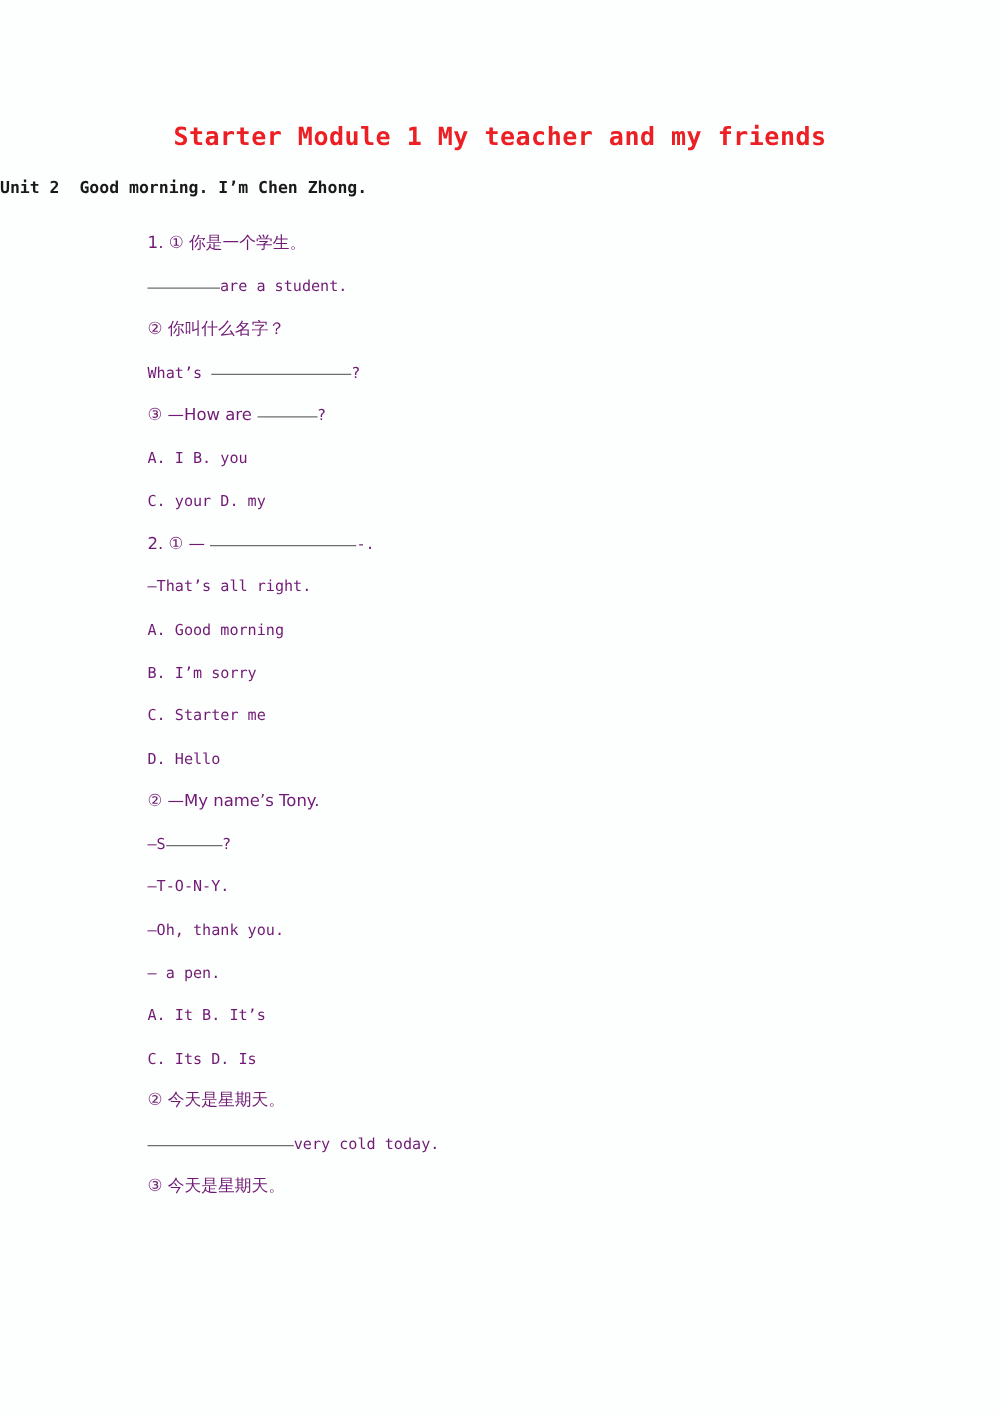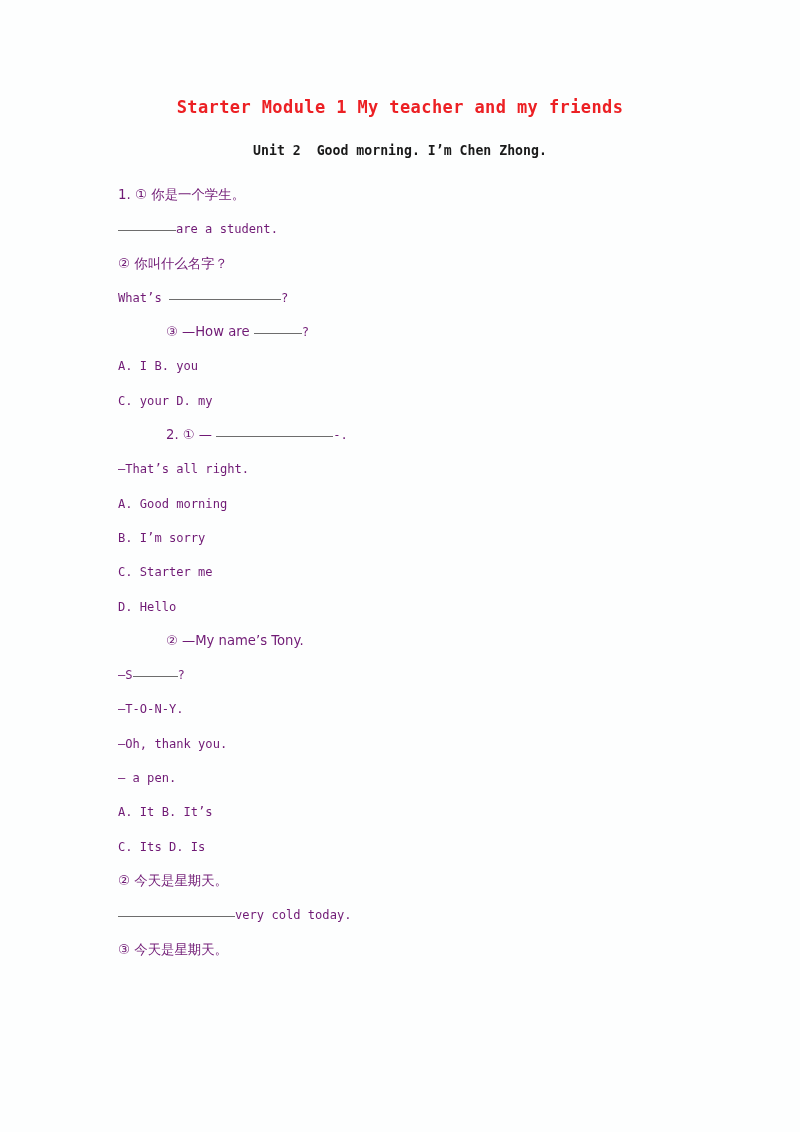--- a/index.html
+++ b/index.html
@@ -25,31 +25,31 @@
 
   
   .title {
     position: absolute;
     left: 0;
     top: 97px;
     width: 800px;
     text-align: center;
     font-family: "DejaVu Sans Mono", "Liberation Mono", monospace;
     font-weight: bold;
-    font-size: 17px;
+    font-size: 20px;
     letter-spacing: 0.4px;
     color: #ec2024;
     white-space: pre;
   }
   .subtitle {
     position: absolute;
     left: 0;
     top: 143px;
     width: 800px;
-    text-align: center;
+    text-align: left;
     font-family: "DejaVu Sans Mono", "Liberation Mono", monospace;
     font-weight: bold;
     font-size: 13.2px;
     letter-spacing: 0px;
     color: #1a1a1a;
     white-space: pre;
   }
 
   
   .body-block {
@@ -67,21 +67,20 @@
     white-space: pre;
     letter-spacing: 0px;
   }
   .line.cjk {
     font-family: "DejaVu Sans", "Liberation Sans", sans-serif;
     font-size: 13.4px;
   }
   .circ {
     font-family: "DejaVu Sans", "Liberation Sans", sans-serif;
     font-size: 13.2px;
-    margin-left: 48px;
   }
 
   
   .blank {
     display: inline-block;
     border-bottom: 1.4px solid #6d6d6d;
     vertical-align: 2px;
     height: 11px;
   }
   .b-58  { width: 58px; }

